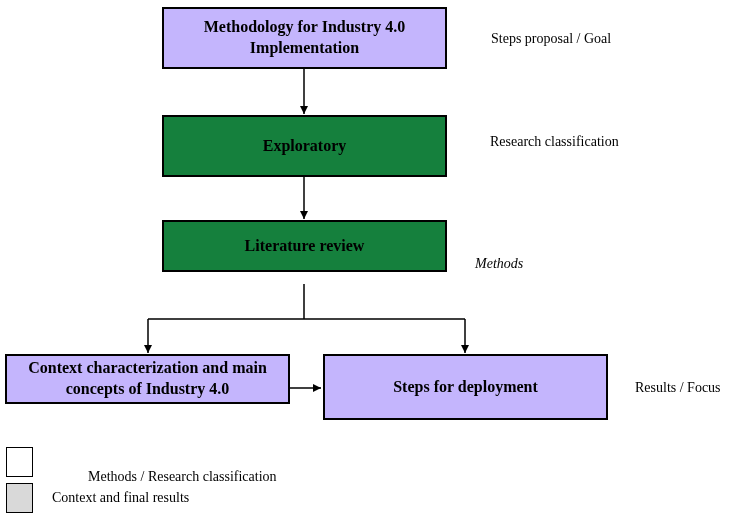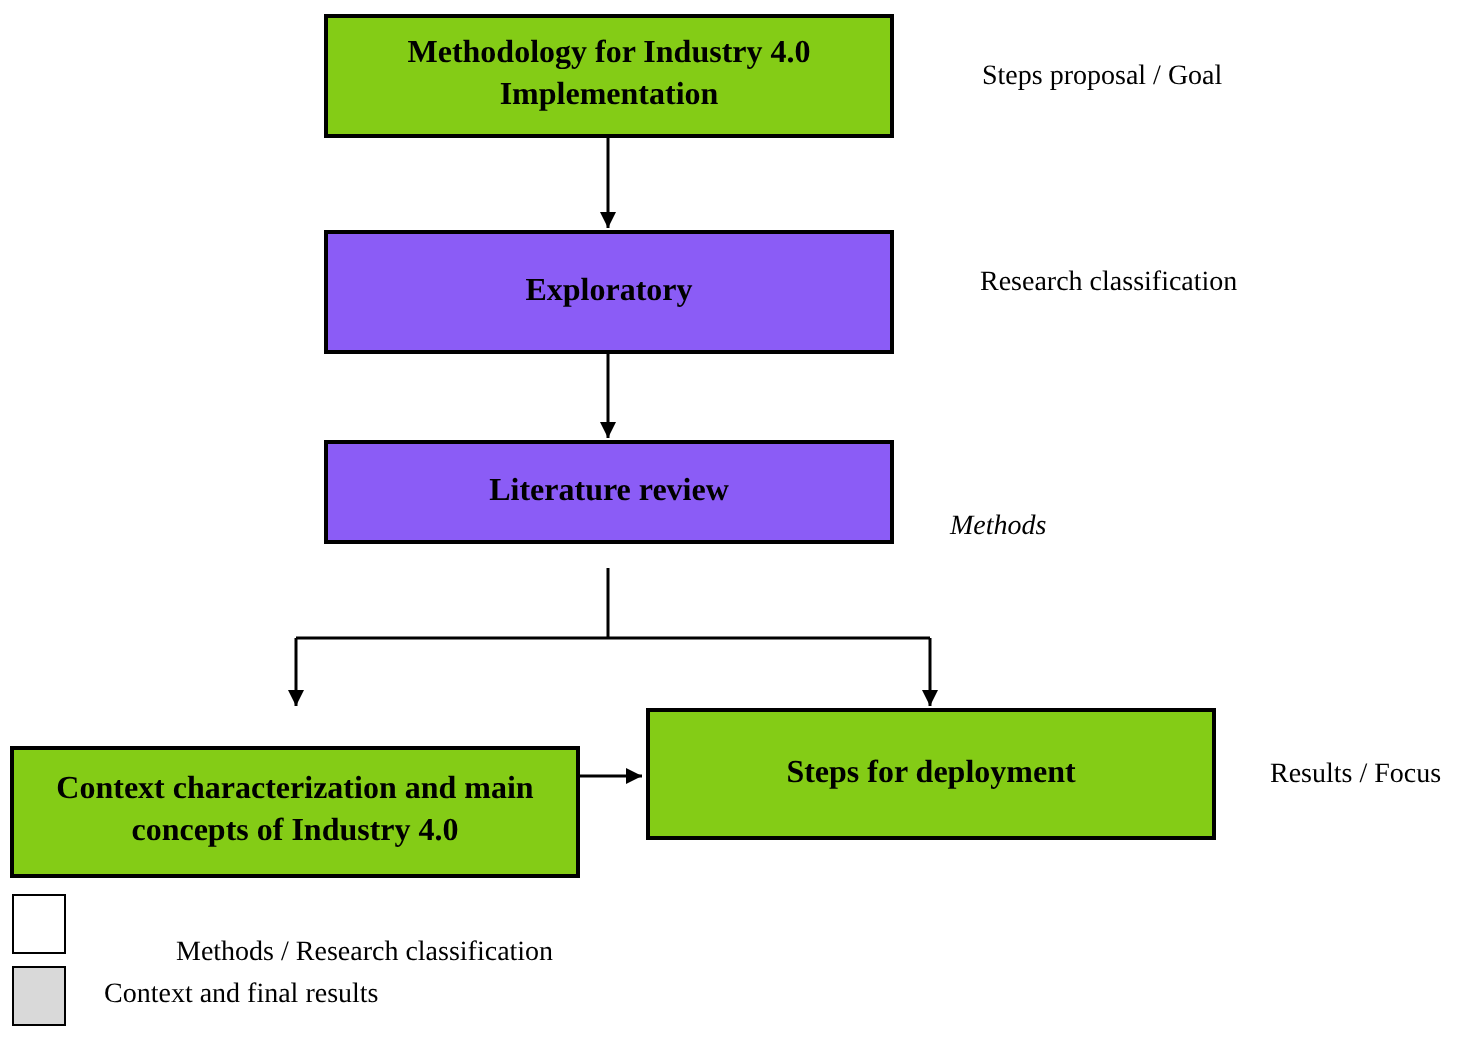--- a/index.html
+++ b/index.html
@@ -24,26 +24,26 @@
     border: 2px solid #000000;
     display: flex;
     align-items: center;
     justify-content: center;
     text-align: center;
     font-weight: bold;
     font-size: 16px;
     line-height: 1.3;
     padding: 0 12px;
   }
-  .fill-result { background: #84cc16; justify-content: center; }
-  .fill-method { background: #8b5cf6; }
+  .fill-result { background: #c4b5fd; justify-content: center; }
+  .fill-method { background: #15803d; }
   #box-methodology   { left: 162px; top: 7px;   width: 285px; height: 62px; }
   #box-exploratory   { left: 162px; top: 115px; width: 285px; height: 62px; }
   #box-literature    { left: 162px; top: 220px; width: 285px; height: 52px; }
-  #box-context       { left: 5px;   top: 373px; width: 285px; height: 66px; }
+  #box-context       { left: 5px;   top: 354px; width: 285px; height: 50px; }
   #box-steps         { left: 323px; top: 354px; width: 285px; height: 66px; }
   .side-label {
     position: absolute;
     font-size: 14px;
     line-height: 16px;
     white-space: nowrap;
   }
   #side-goal        { left: 491px; top: 31px;  }
   #side-research    { left: 490px; top: 134px; text-align: center; }
   #side-methods     { left: 475px; top: 256px; font-style: italic; }

